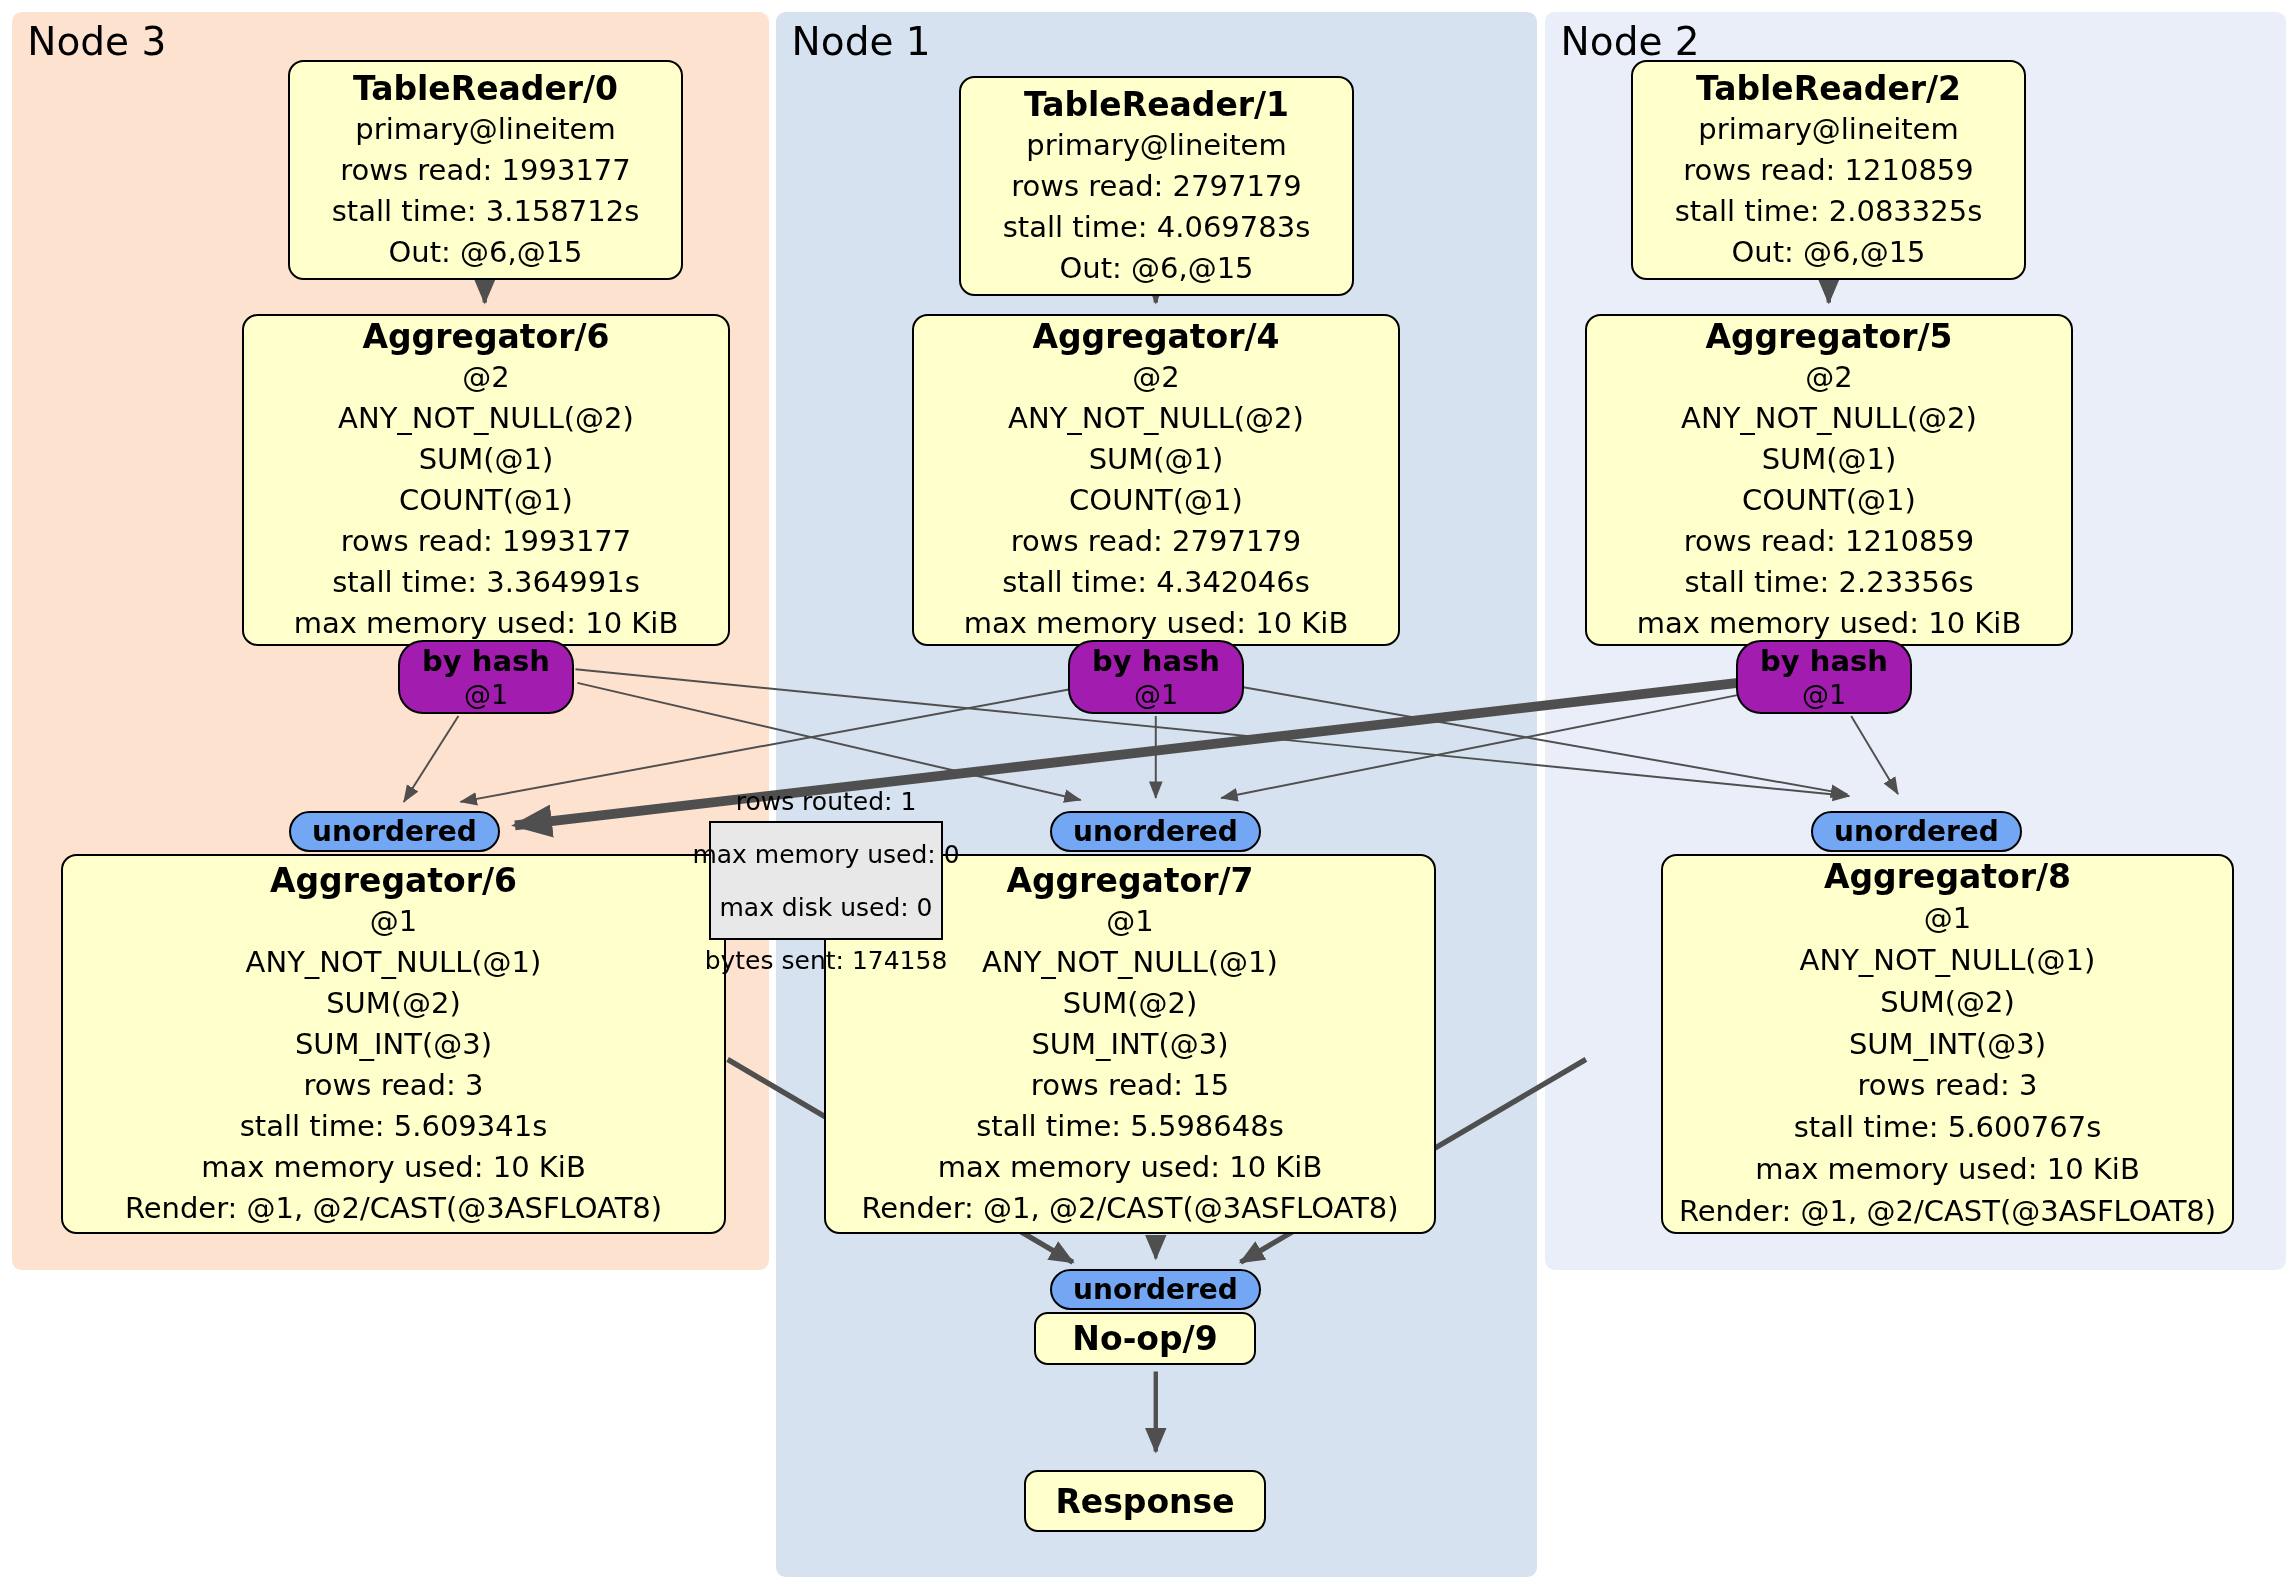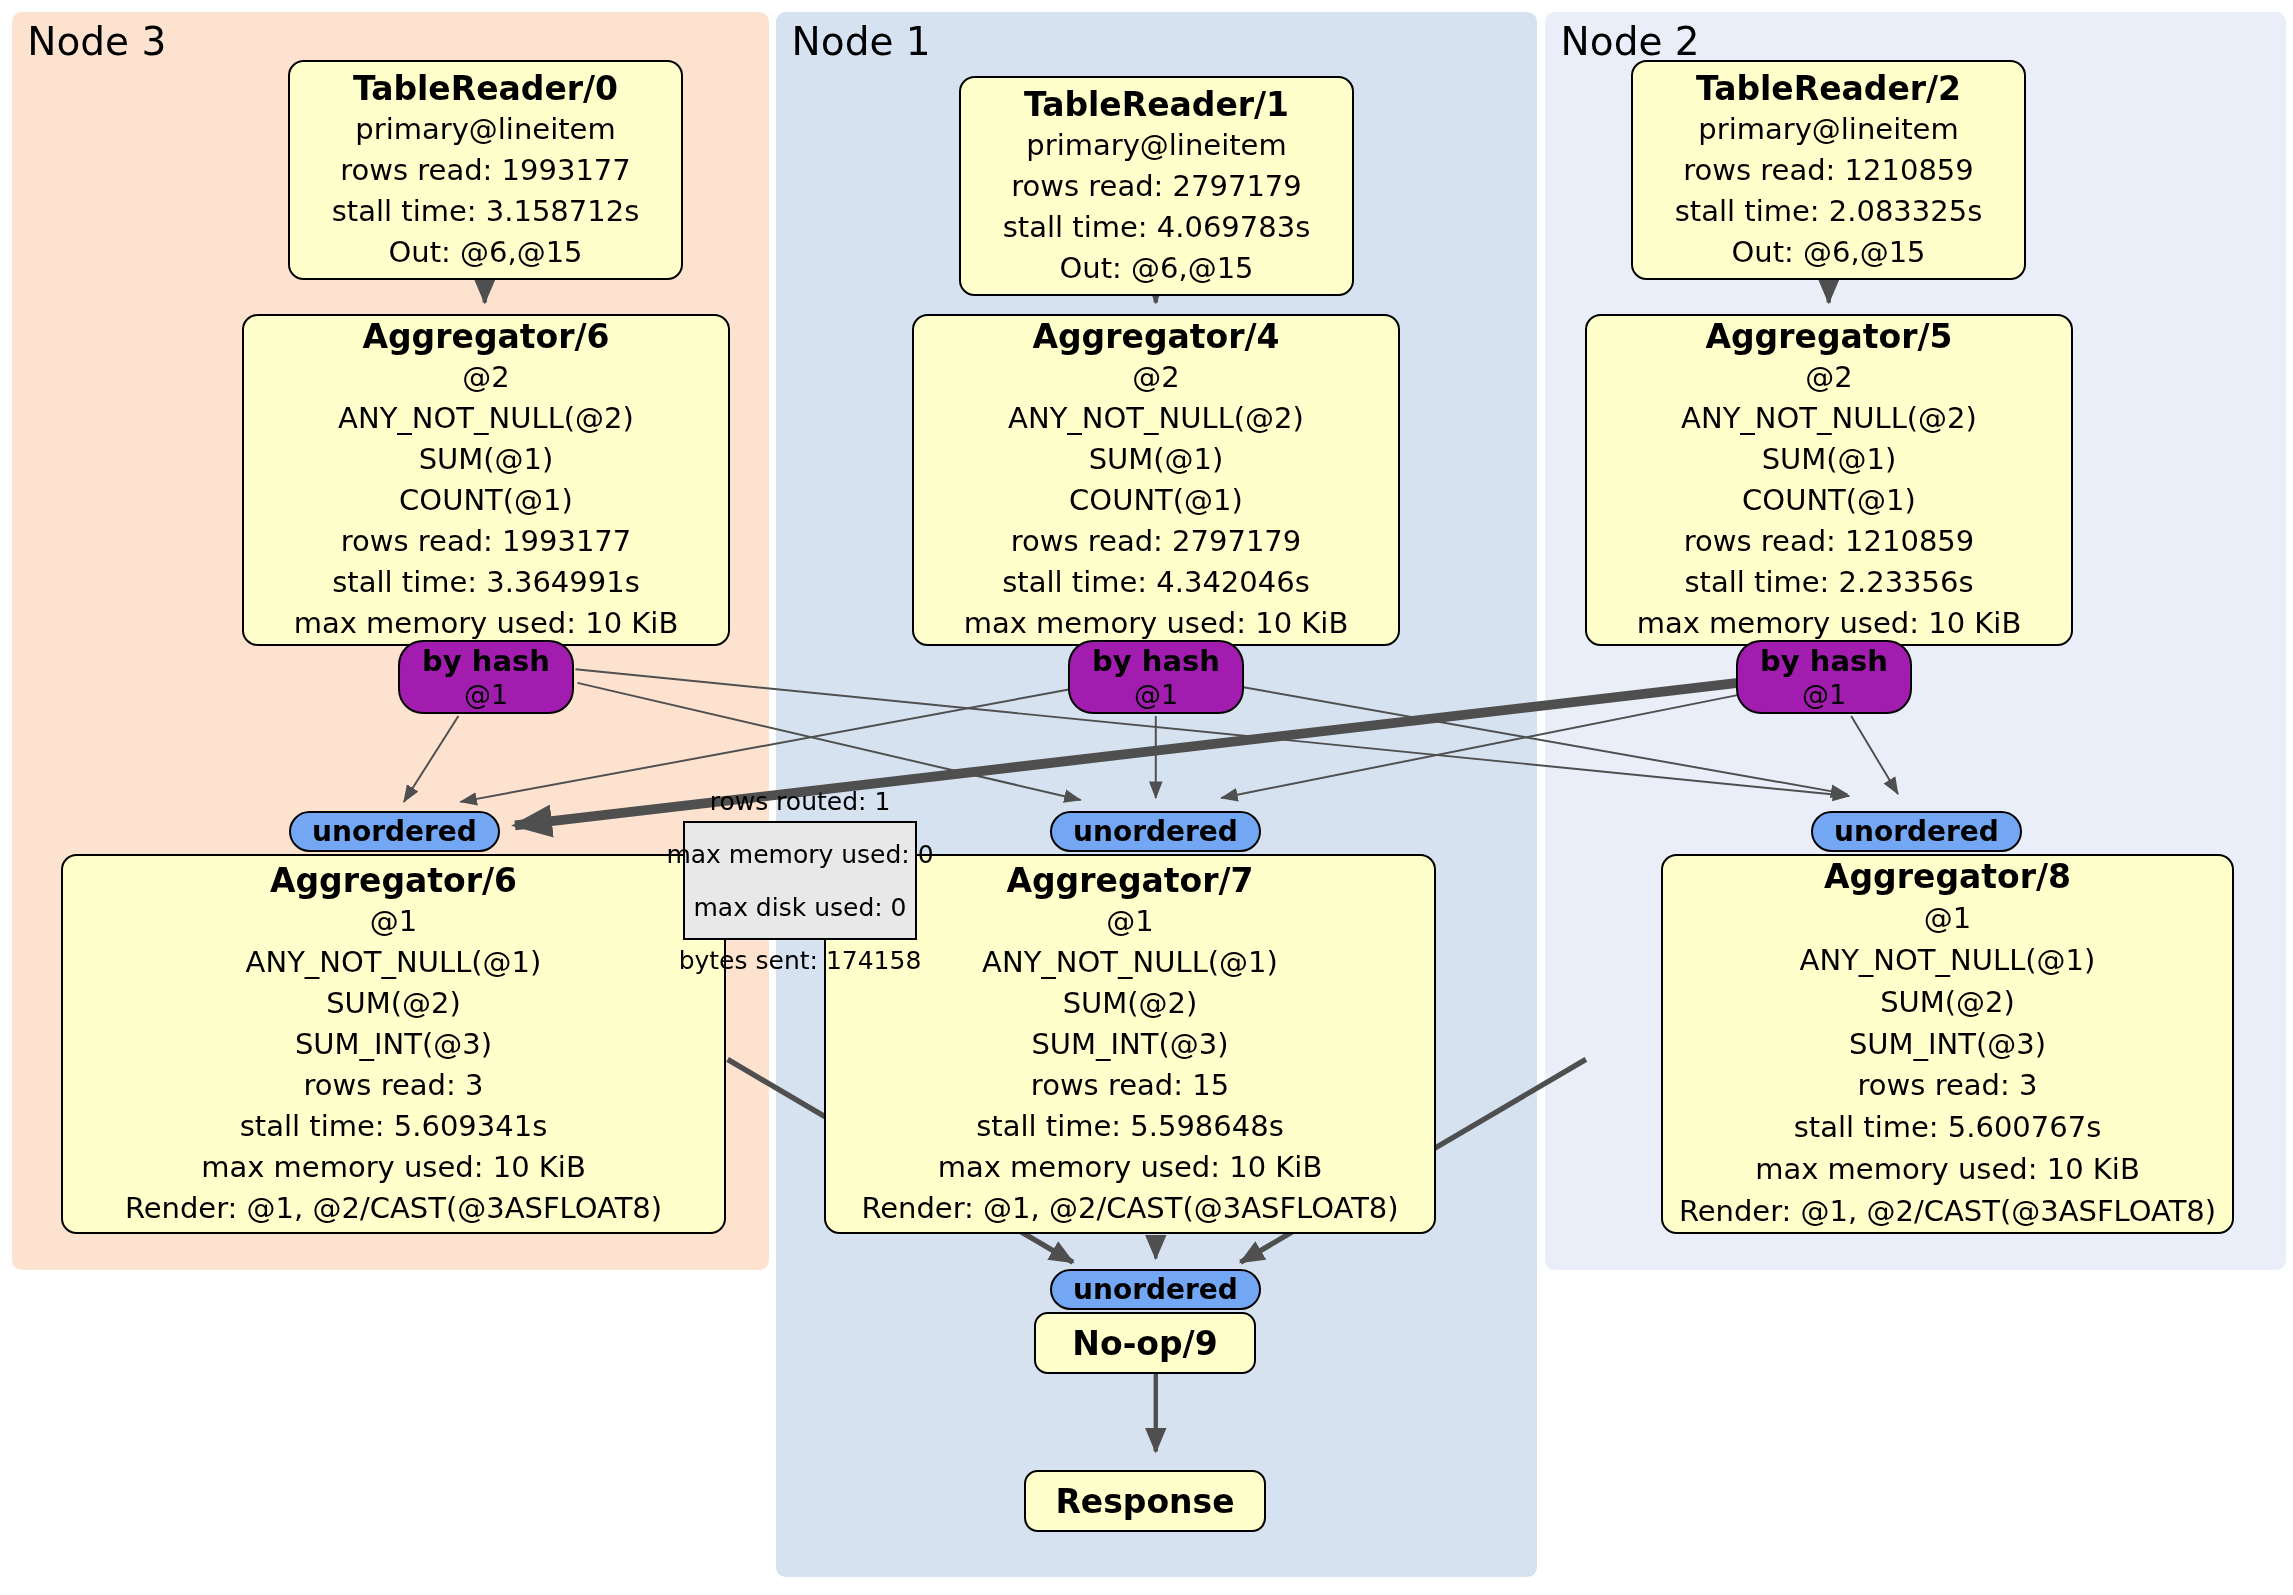--- a/index.html
+++ b/index.html
@@ -179,31 +179,31 @@
     <div class="box-line">@1</div>
     <div class="box-line">ANY_NOT_NULL(@1)</div>
     <div class="box-line">SUM(@2)</div>
     <div class="box-line">SUM_INT(@3)</div>
     <div class="box-line">rows read: 3</div>
     <div class="box-line">stall time: 5.600767s</div>
     <div class="box-line">max memory used: 10 KiB</div>
     <div class="box-line">Render: @1, @2/CAST(@3ASFLOAT8)</div>
   </div>
 
-  <div class="tooltip" style="left:683px;top:821px;width:234px;height:119px;gap:24px;">
+  <div class="tooltip" style="left:709px;top:821px;width:234px;height:119px;gap:24px;">
     <div class="tooltip-line">rows routed: 1</div>
     <div class="tooltip-line">max memory used: 0</div>
     <div class="tooltip-line">max disk used: 0</div>
     <div class="tooltip-line">bytes sent: 174158</div>
   </div>
 
   <div class="sync z2" style="left:1050px;top:1269px;width:211px;height:41px;">
     <div class="sync-label">unordered</div>
   </div>
-  <div class="box z2" style="left:1034px;top:1312px;width:222px;height:62px;border-radius:13.7px;">
+  <div class="box z2" style="left:1034px;top:1312px;width:222px;height:53px;border-radius:13.7px;">
     <div class="box-title">No-op/9</div>
   </div>
   <div class="box z2" style="left:1024px;top:1470px;width:242px;height:62px;border-radius:13.7px;">
     <div class="box-title">Response</div>
   </div>
 
 </div>
 
 
 </body></html>

